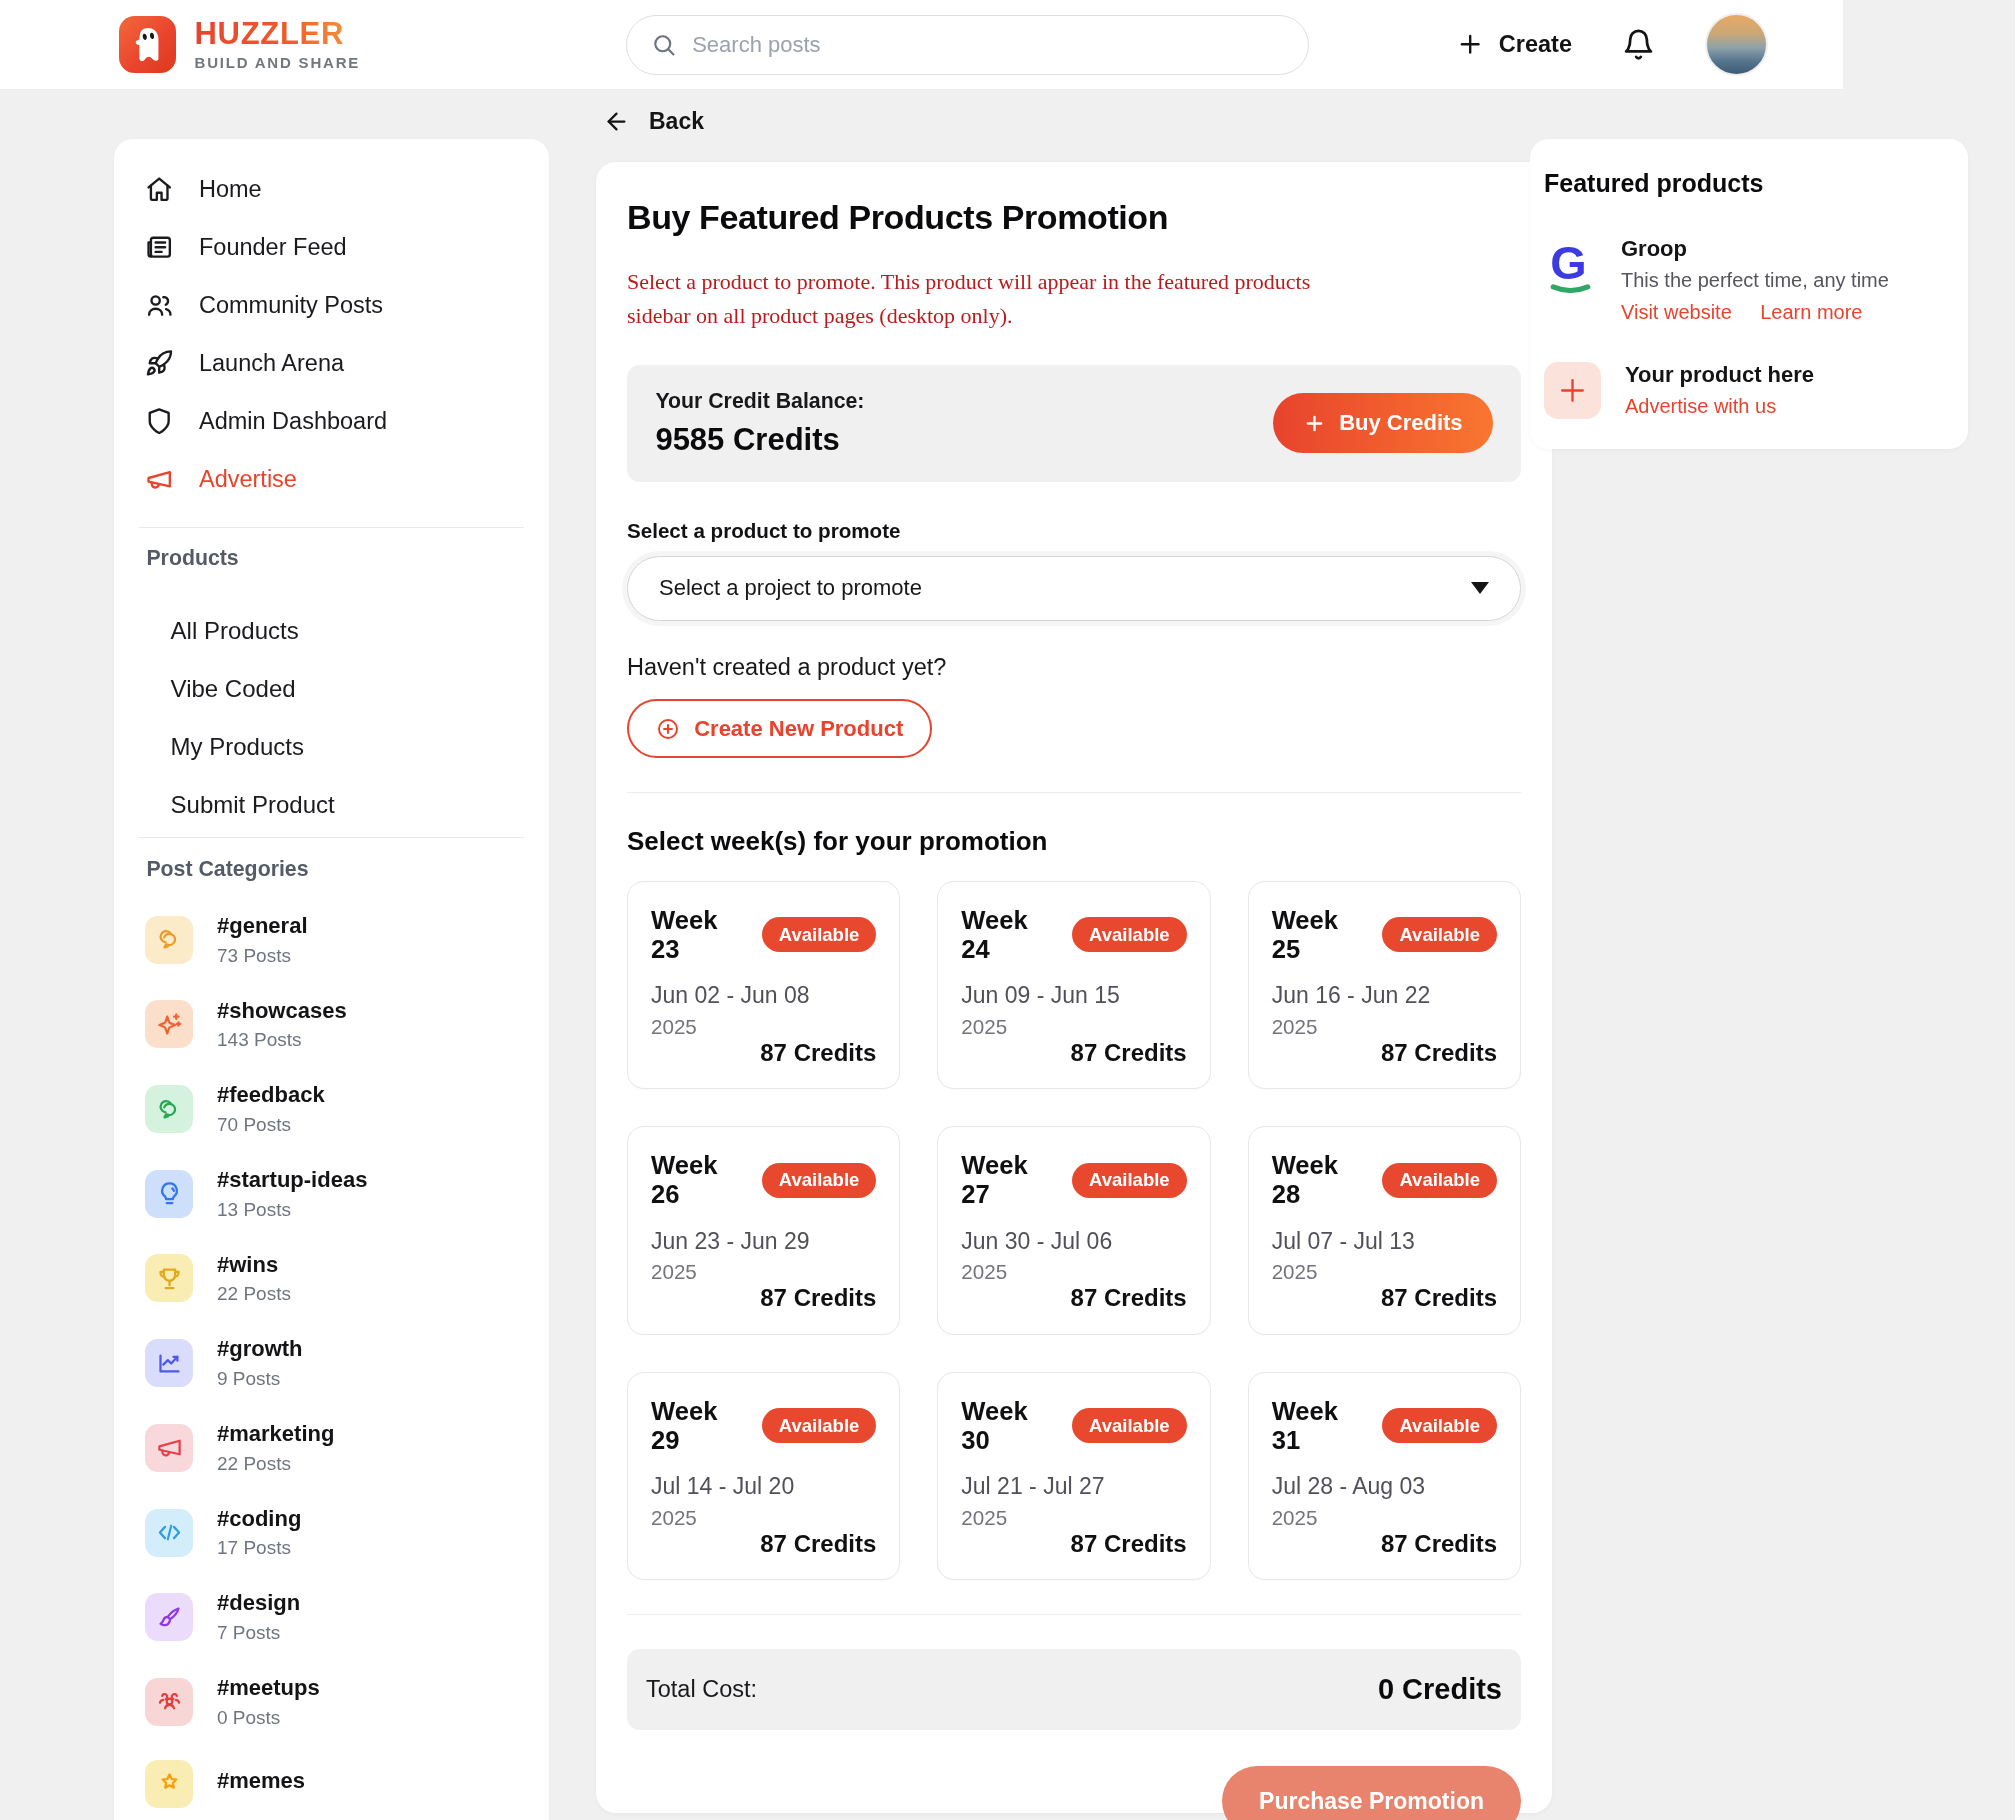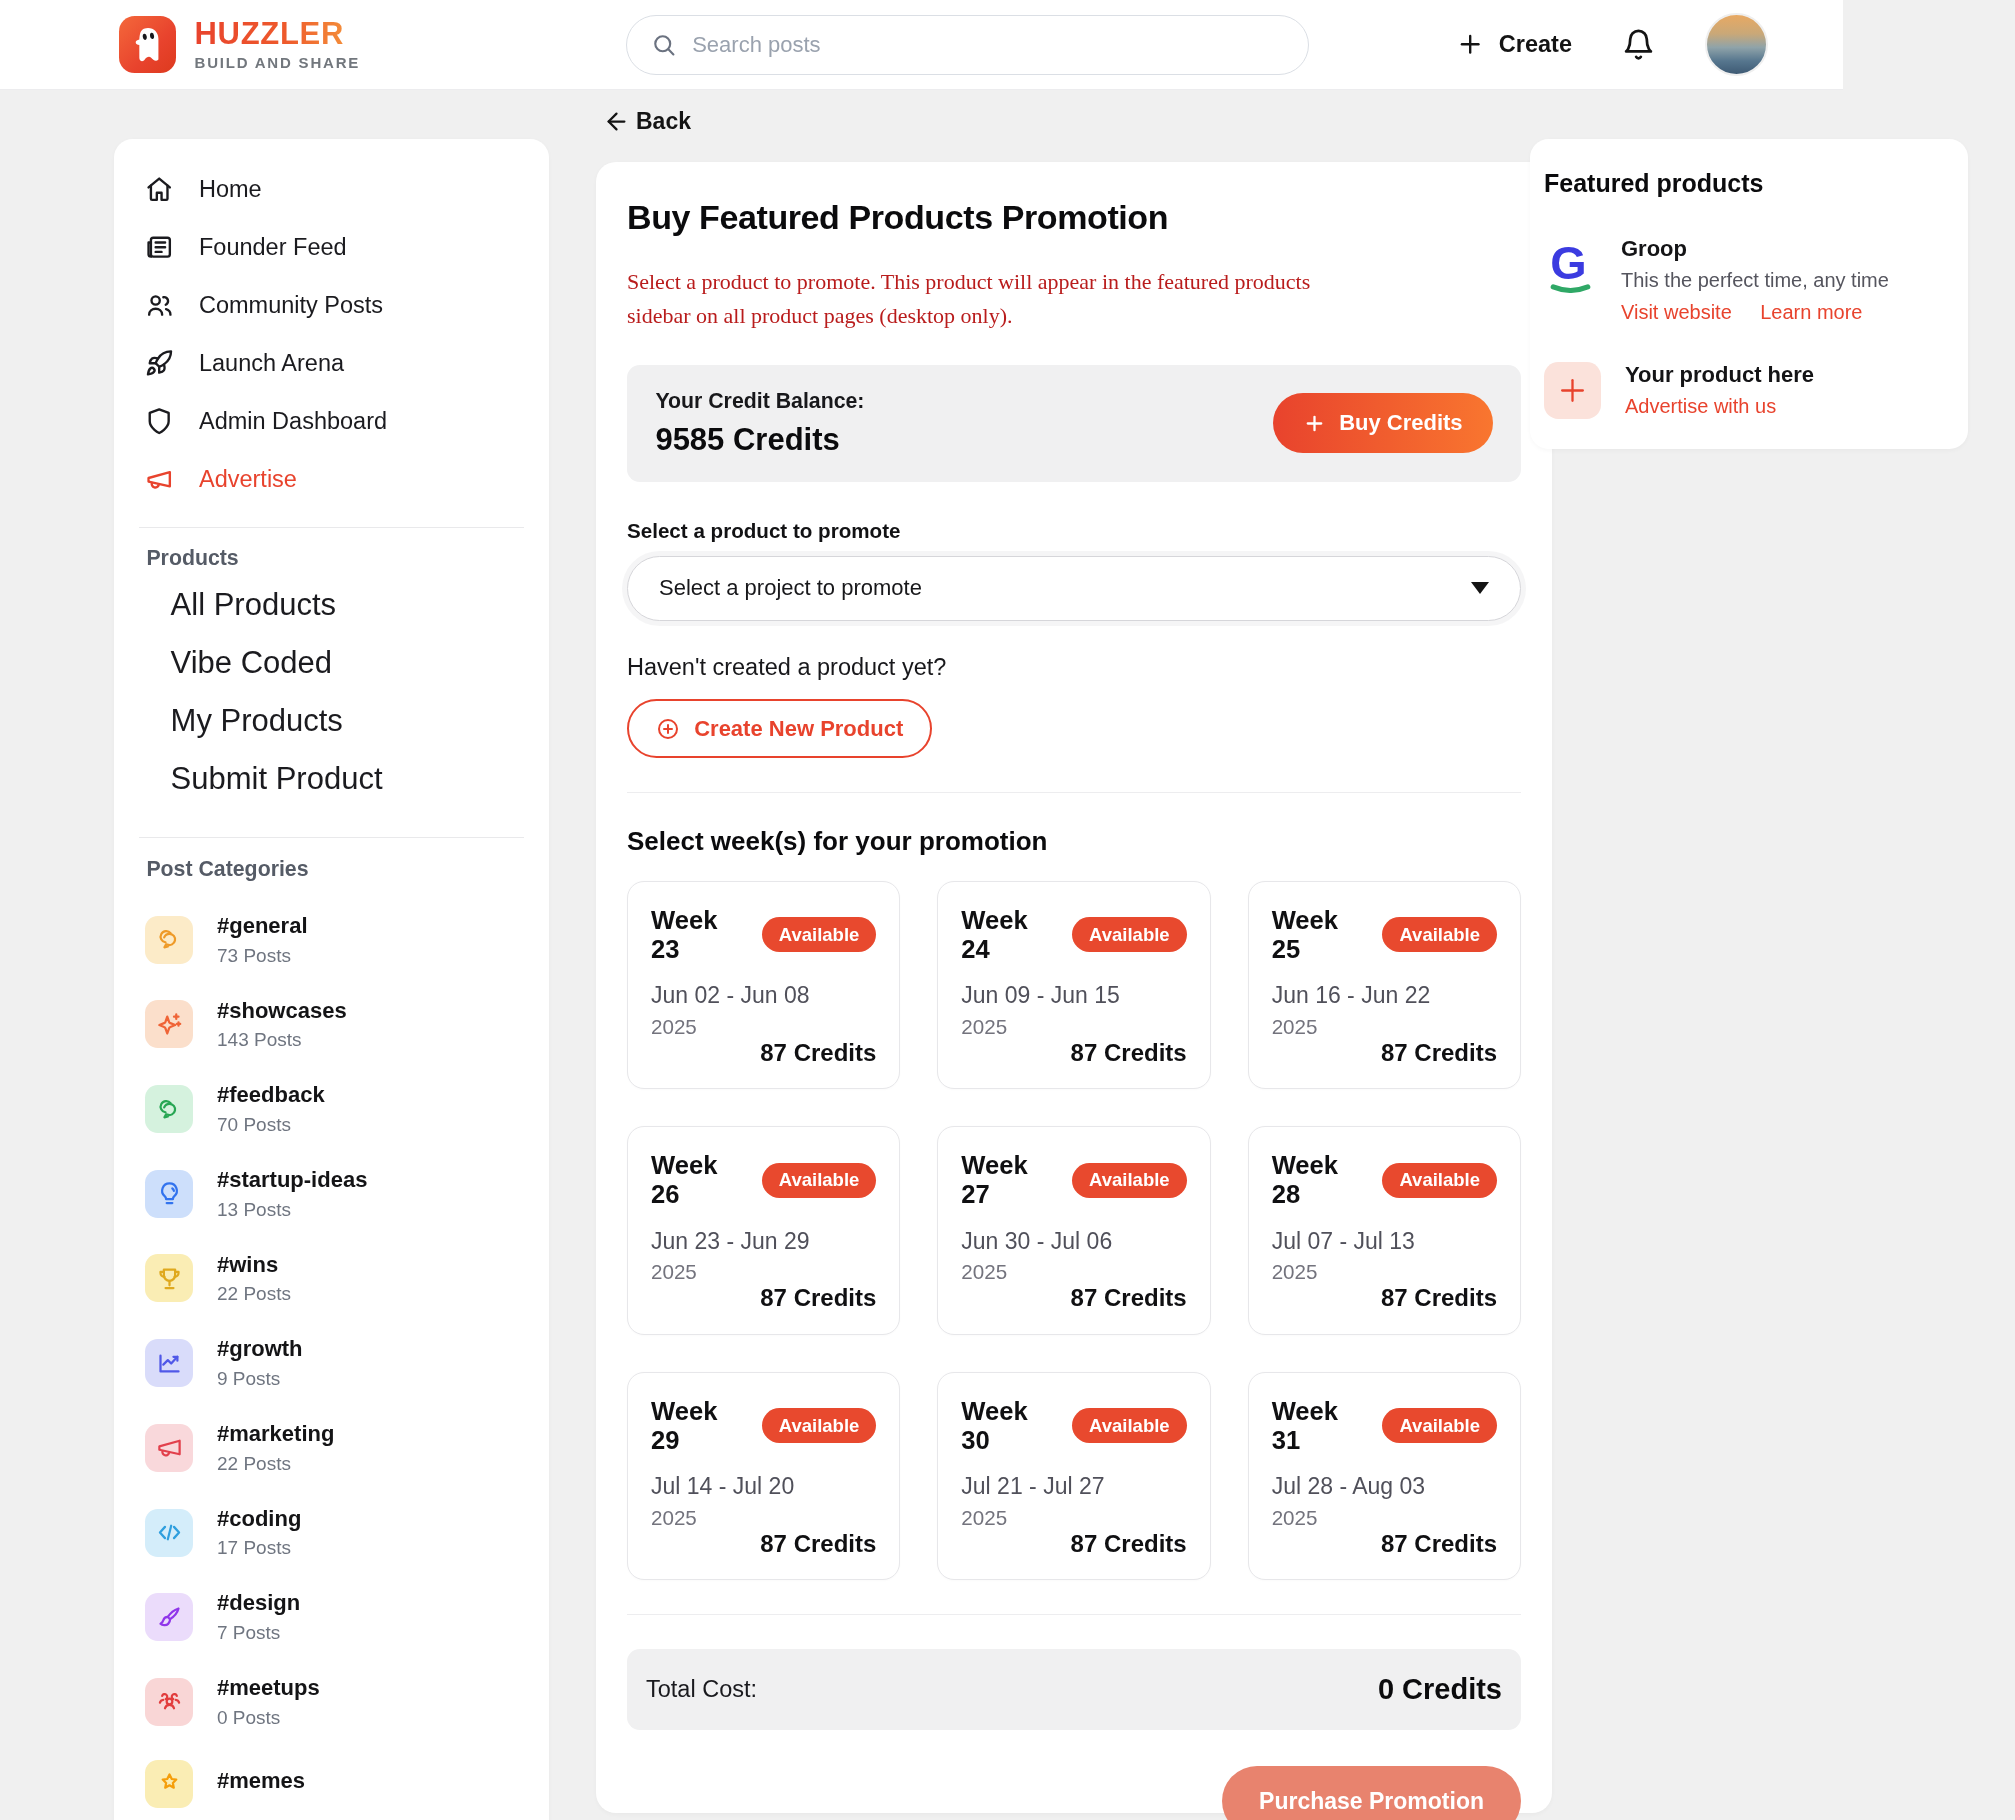--- a/index.html
+++ b/index.html
@@ -49,29 +49,29 @@
   .sidebar {
     position:absolute; left:114px; top:139px; width:435px; height:1709px;
     background:#fff; border-radius:18.5px; padding:21.3px 31px 28.4px 31px;
     box-shadow:0 1.4px 4.3px rgba(0,0,0,.03);
   }
   .nav-item { display:flex; align-items:center; gap:25.6px; height:58px; font-size:23.5px; font-weight:500; color:#1B1B1F; cursor:pointer; }
   .nav-item .nico { width:28.4px; height:28.4px; }
   .nav-item.active { color:#E8432D; }
   .sb-divider { border:none; border-top:1.4px solid #E9E9EB; margin:18.5px -5.7px; }
   .sb-header { font-size:21.3px; font-weight:700; color:#555B66; margin:7.1px 0 15.6px 1.4px; }
-  .p-item { display:flex; align-items:flex-start; gap:25.6px; height:58px; font-size:31px; font-weight:500; color:#1B1B1F; cursor:pointer; }
+  .p-item { display:flex; align-items:flex-end; gap:25.6px; height:58px; font-size:24px; font-weight:500; color:#1B1B1F; cursor:pointer; }
   .cat-row { display:flex; align-items:center; gap:24px; margin-top:31px; cursor:pointer; }
   .cat-ico { width:48px; height:48px; border-radius:12.8px; display:flex; align-items:center; justify-content:center; flex:0 0 auto; }
   .cat-ico svg { width:27px; height:27px; }
   .cat-name { font-size:22px; font-weight:700; color:#141416; }
   .cat-count { font-size:19px; color:#6F7580; margin-top:5.7px; }
 
   
-  .back-row { position:absolute; left:603px; top:108px; display:flex; align-items:center; gap:6px; font-size:23px; font-weight:700; color:#141414; cursor:pointer; }
+  .back-row { position:absolute; left:603px; top:108px; display:flex; align-items:center; gap:19px; font-size:23px; font-weight:700; color:#141414; cursor:pointer; }
   .main-card {
     position:absolute; left:596px; top:162px; width:956px; height:1651px;
     background:#fff; border-radius:20px; padding:36px 31px 36px 31px;
     box-shadow:0 1.4px 4.3px rgba(0,0,0,.03);
   }
   .main-title { font-size:34px; font-weight:800; color:#0B0B0D; letter-spacing:-0.4px; }
   .main-desc { font-size:22px; color:#b91c1c; line-height:1.55; margin-top:28.4px; max-width:739px;font-family:Liberation Serif, serif; }
   .credit-box {
     margin-top:31px; background:#F0F0F1; border-radius:12.8px; padding:24px 28.4px;
     display:flex; align-items:center; justify-content:space-between;

